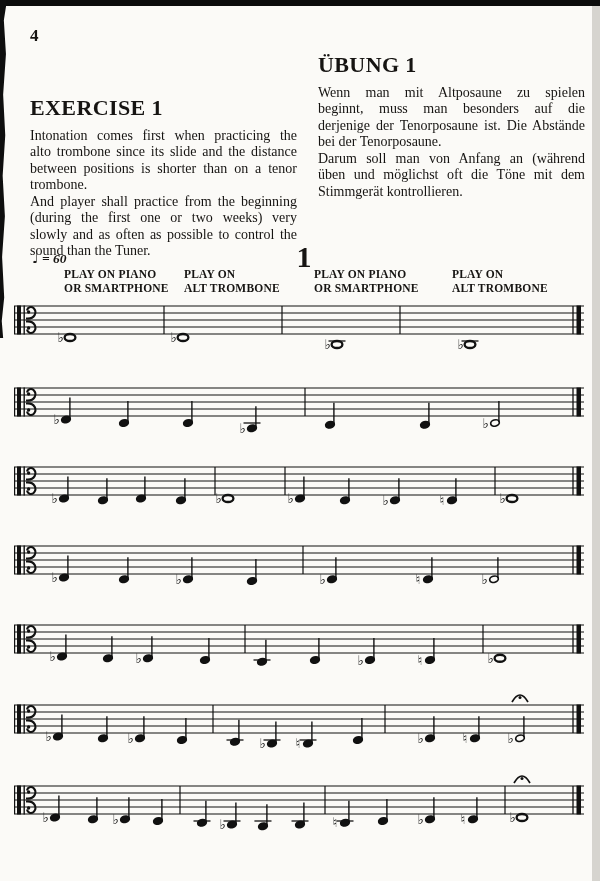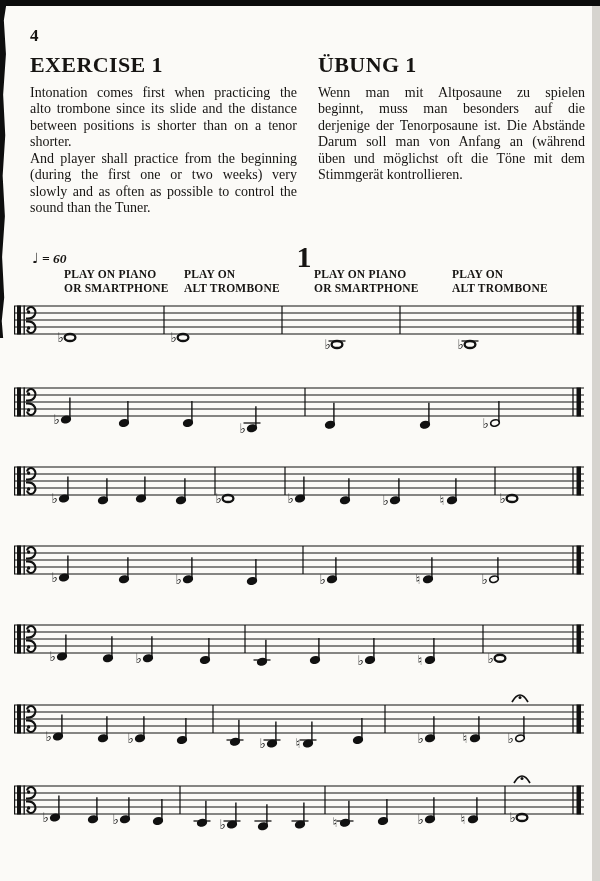--- a/index.html
+++ b/index.html
@@ -12,21 +12,21 @@
     color:#161412;
   }
   .topbar{position:absolute;left:0;top:0;width:600px;height:6px;background:#0c0c0c;}
   .leftstrip{
     position:absolute;left:0;top:0;width:7px;height:338px;background:#0e0e0e;
     clip-path:polygon(0 0,100% 0,55% 6%,85% 16%,45% 28%,75% 40%,38% 52%,70% 64%,30% 76%,60% 88%,25% 95%,45% 100%,0 100%);
   }
   .rightband{position:absolute;right:0;top:6px;width:8px;height:875px;background:#d6d4cf;}
   .pagenum{position:absolute;left:30px;top:26px;font-size:17px;font-weight:bold;}
   .col{position:absolute;top:52px;width:267px;}
-  .col-left{left:30px;}
+  .col-left{left:30px;margin-top:43px;}
   .col-right{left:318px;}
   .heading{font-size:22px;font-weight:bold;letter-spacing:.4px;margin:0 0 7px 0;}
   .bodytext{font-size:14px;line-height:16.45px;}
   .tline{white-space:nowrap;}
   .just{text-align:justify;text-align-last:justify;white-space:normal;}
   .tempo{position:absolute;left:32px;top:250px;font-size:13.5px;font-weight:bold;font-style:italic;}
   .tempo .qnote{font-family:"DejaVu Sans",sans-serif;font-size:14px;font-weight:normal;}
   .exnum{position:absolute;left:284px;top:240px;width:40px;text-align:center;
          font-size:30px;font-weight:bold;}
   .plabel{position:absolute;top:268px;font-size:11.5px;font-weight:bold;
@@ -42,34 +42,35 @@
   <div class="rightband"></div>
 
   <div class="pagenum">4</div>
 
   <div class="col col-left">
     <div class="heading">EXERCISE 1</div>
     <div class="bodytext">
         <div class="tline just">Intonation comes first when practicing the</div>
         <div class="tline just">alto trombone since its slide and the distance</div>
         <div class="tline just">between positions is shorter than on a tenor</div>
-        <div class="tline">shorter.</div>
+        <div class="tline">trombone.</div>
         <div class="tline just">And player shall practice from the beginning</div>
         <div class="tline just">(during the first one or two weeks) very</div>
         <div class="tline just">slowly and as often as possible to control the</div>
         <div class="tline">sound than the Tuner.</div>
       </div>
   </div>
 
   <div class="col col-right">
     <div class="heading">ÜBUNG 1</div>
     <div class="bodytext">
         <div class="tline just">Wenn man mit Altposaune zu spielen</div>
         <div class="tline just">beginnt, muss man besonders auf die</div>
         <div class="tline just">derjenige der Tenorposaune ist. Die Abstände</div>
+        <div class="tline">bei der Tenorposaune.</div>
         <div class="tline just">Darum soll man von Anfang an (während</div>
         <div class="tline just">üben und möglichst oft die Töne mit dem</div>
         <div class="tline">Stimmgerät kontrollieren.</div>
       </div>
   </div>
 
   <div class="tempo"><span class="qnote">♩</span> <span>= 60</span></div>
 
   <div class="exnum">1</div>
 

